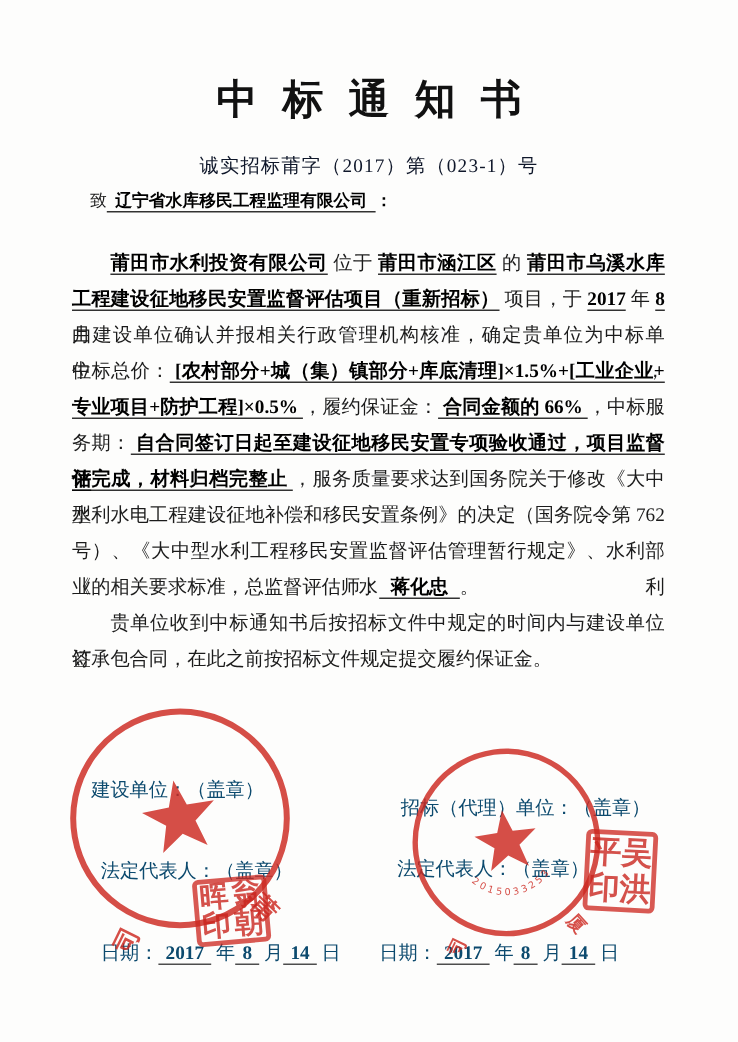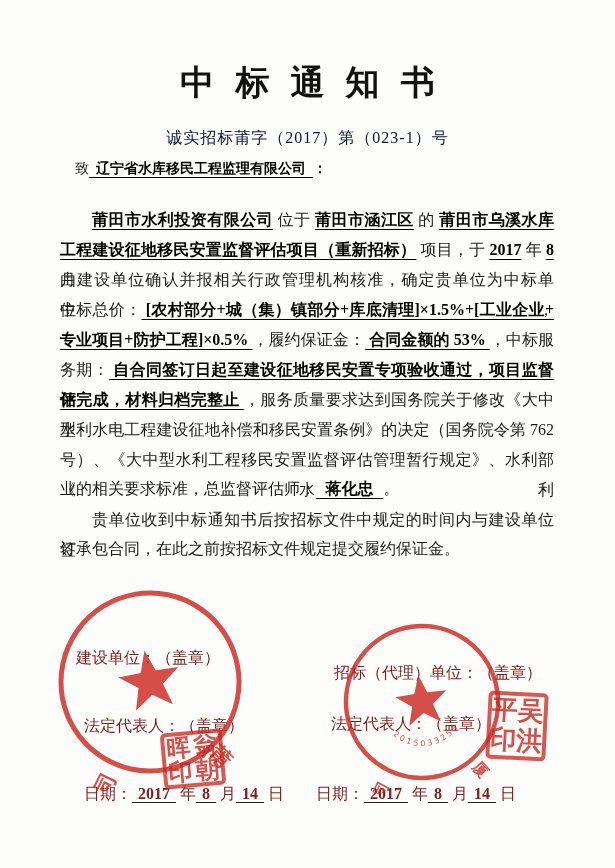--- a/index.html
+++ b/index.html
@@ -28,21 +28,21 @@
     margin-top:19px;
   }
   .bline{
     height:30px;line-height:30px;white-space:pre-wrap;
     text-align:justify;text-align-last:justify;
   }
   .bline.nj{text-align:left;text-align-last:auto;font-family:Liberation Mono, monospace;}
   .bline.ind{text-indent:2em;}
   .b{font-weight:bold;color:#000;}
   .u{text-decoration:underline;text-underline-offset:4px;text-decoration-thickness:1px;}
-  .sig{position:absolute;font-size:16px;white-space:pre;color:#7f1d1d;}
+  .sig{position:absolute;font-size:16px;white-space:pre;color:#0c4a6e;}
   .dateu{border-bottom:1px solid #222;padding:0 6px;font-weight:bold;}
   .stamp{position:absolute;pointer-events:none;}
   .sq-stamp{
     position:absolute;border:4px solid rgba(205,40,32,.85);border-radius:5px;
     display:grid;grid-template-columns:1fr 1fr;align-items:center;justify-items:center;
     color:rgba(200,35,28,.88);font-weight:bold;line-height:1;
     font-family:"Liberation Serif","DejaVu Serif",serif;
   }
   .sq-stamp span{display:block;}
 </style>
@@ -55,21 +55,21 @@
 
   <div class="doc-number">诚实招标莆字（2017）第（023-1）号</div>
 
   <div class="salutation"><span>致</span><span class="b u">  辽宁省水库移民工程监理有限公司  </span><span class="b">：</span></div>
 
   <div class="body-lines">
       <div class="bline ind"><span class="b u">莆田市水利投资有限公司</span><span class=""> 位于 </span><span class="b u">莆田市涵江区</span><span class=""> 的 </span><span class="b u">莆田市乌溪水库</span></div>
       <div class="bline"><span class="b u">工程建设征地移民安置监督评估项目（重新招标）</span><span class=""> 项目，于 </span><span class="b u">2017</span><span class=""> 年 </span><span class="b u">8</span><span class=""> 月</span></div>
       <div class="bline"><span class="">由建设单位确认并报相关行政管理机构核准，确定贵单位为中标单位，</span></div>
       <div class="bline"><span class="">中标总价：</span><span class="b u"> [农村部分+城（集）镇部分+库底清理]×1.5%+[工业企业+</span></div>
-      <div class="bline"><span class="b u">专业项目+防护工程]×0.5% </span><span class="">，履约保证金：</span><span class="b u"> 合同金额的 53% </span><span class="">，中标服</span></div>
+      <div class="bline"><span class="b u">专业项目+防护工程]×0.5% </span><span class="">，履约保证金：</span><span class="b u"> 合同金额的 66% </span><span class="">，中标服</span></div>
       <div class="bline"><span class="">务期：</span><span class="b u"> 自合同签订日起至建设征地移民安置专项验收通过，项目监督评</span></div>
       <div class="bline"><span class="b u">估完成，材料归档完整止 </span><span class="">，服务质量要求达到国务院关于修改《大中型</span></div>
       <div class="bline"><span class="">水利水电工程建设征地补偿和移民安置条例》的决定（国务院令第 762</span></div>
       <div class="bline"><span class="">号）、《大中型水利工程移民安置监督评估管理暂行规定》、水利部《水利</span></div>
       <div class="bline nj"><span class="">业的相关要求标准，总监督评估师：</span><span class="b u"> 蒋化忠 </span><span class="">。</span></div>
       <div class="bline ind"><span class="">贵单位收到中标通知书后按招标文件中规定的时间内与建设单位签</span></div>
       <div class="bline nj"><span class="">订承包合同，在此之前按招标文件规定提交履约保证金。</span></div>
     </div>
 
   <div class="sig" style="left:76px;top:648px;">建设单位：（盖章）</div>

